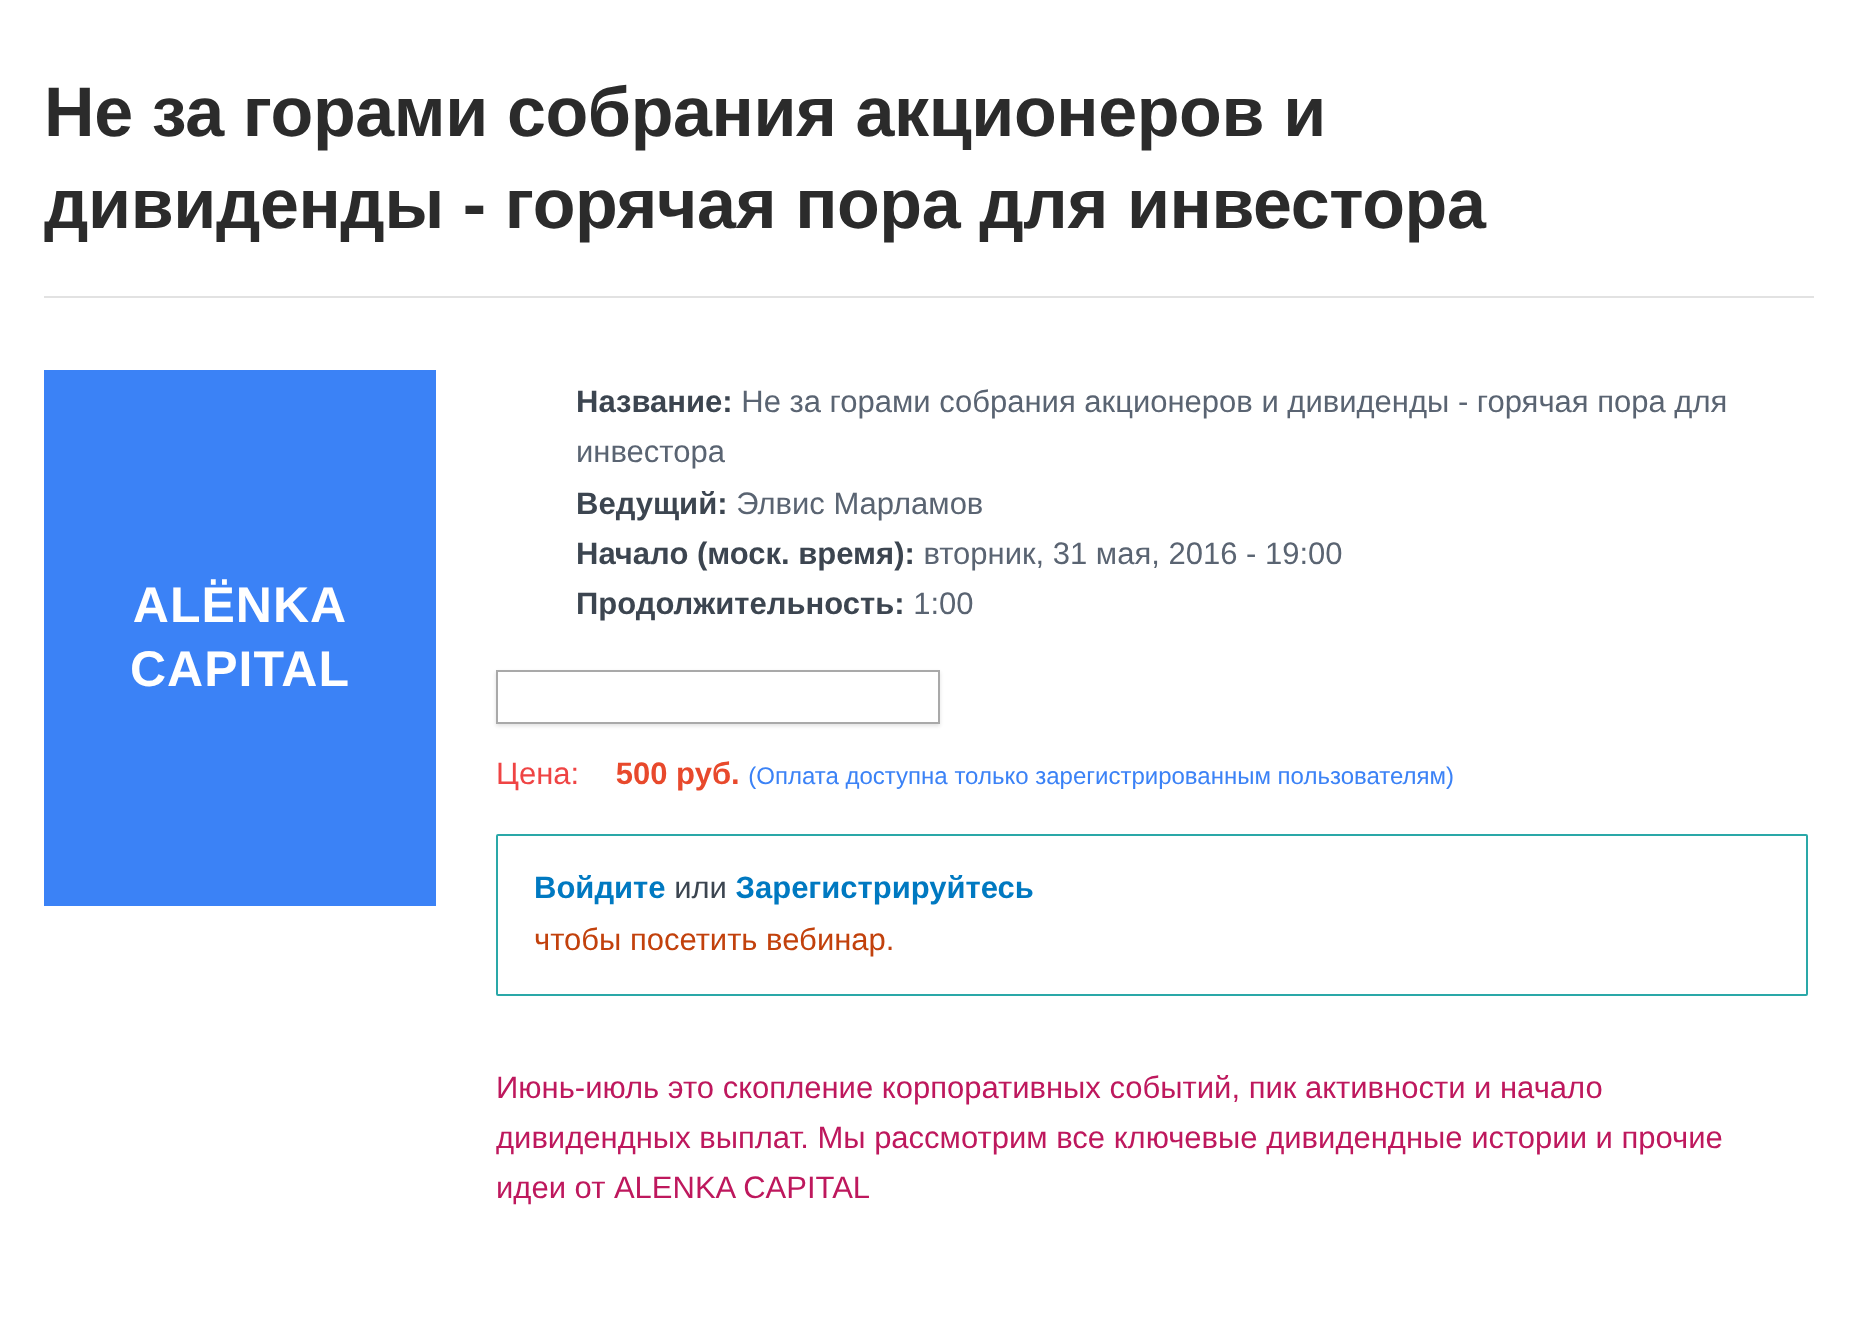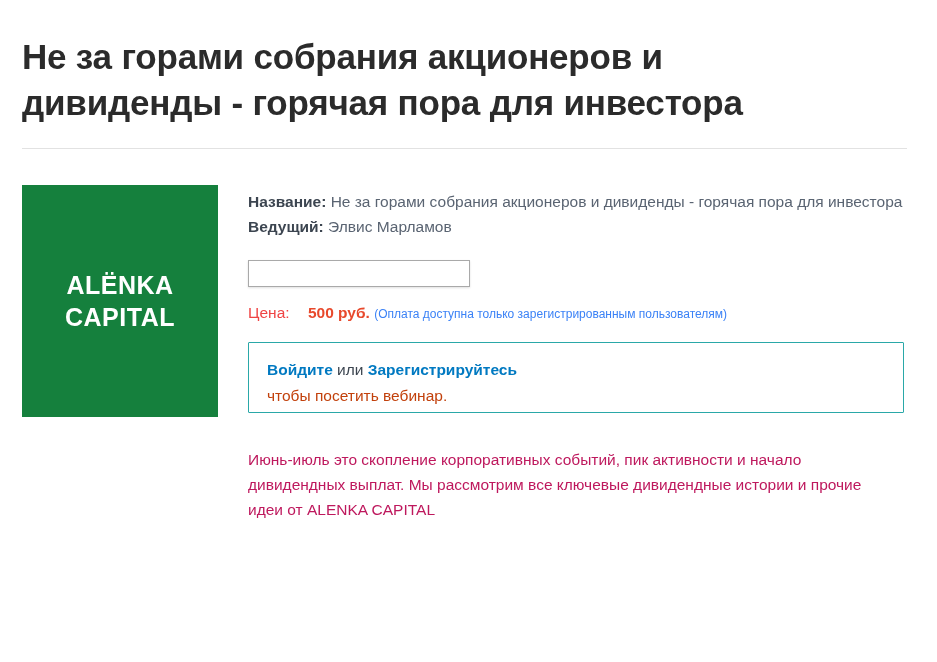--- a/index.html
+++ b/index.html
@@ -37,22 +37,22 @@
     margin: 0 0 0 0;
     width: 885px;
   }
   .body-row {
     display: flex;
     align-items: flex-start;
     margin-top: 36px;
   }
   .poster {
     width: 196px;
-    height: 232px;
-    background: #15803d;
+    height: 268px;
+    background: #3b82f6;
     flex: 0 0 196px;
     position: relative;
   }
   .poster-logo {
     position: absolute;
     top: 50%;
     left: 0;
     right: 0;
     transform: translateY(-50%);
     text-align: center;
@@ -65,20 +65,21 @@
   .poster-logo .l2 { display: block; }
   .details {
     flex: 1 1 auto;
     padding-left: 30px;
     padding-top: 4px;
   }
   .meta-line {
     font-size: 15.5px;
     line-height: 1.62;
     color: #5a6472;
+    margin-left: 40px;
   }
   .meta-label {
     color: #3c4550;
     font-weight: bold;
   }
   .meta-value { color: #5a6472; }
   .input-row { margin-top: 20px; margin-bottom: 14px; }
   .text-input {
     width: 222px;
     height: 27px;
@@ -100,21 +101,21 @@
   .price-label { font-weight: normal; color: #ef4444; }
   .price-value { color: #e8492c; font-weight: bold; margin-left: 14px; }
   .price-note {
     color: #3b82f6;
     font-size: 12px;
   }
   .notice-box {
     margin-top: 18px;
     border: 1px solid #2aa8a8;
     background: #ffffff;
-    padding: 16px 18px 7px 18px;
+    padding: 16px 18px 17px 18px;
     width: 656px;
     border-radius: 1px;
   }
   .notice-top {
     font-size: 15.5px;
     line-height: 1.4;
     color: #3c4550;
     margin-bottom: 6px;
   }
   .notice-link {
@@ -159,21 +160,29 @@
         <div class="meta-line">
           <span class="meta-label">Название:</span>
           <span class="meta-value">Не за горами собрания акционеров и дивиденды - горячая пора для инвестора</span>
         </div>
 
         <div class="meta-line">
           <span class="meta-label">Ведущий:</span>
           <span class="meta-value">Элвис Марламов</span>
         </div>
 
-
+        <div class="meta-line">
+          <span class="meta-label">Начало (моск. время):</span>
+          <span class="meta-value">вторник, 31 мая, 2016 - 19:00</span>
+        </div>
+
+        <div class="meta-line">
+          <span class="meta-label">Продолжительность:</span>
+          <span class="meta-value">1:00</span>
+        </div>
 
         <div class="input-row">
           <input class="text-input" type="text" placeholder="" style="">
         </div>
 
         <div class="price-line">
           <span class="price-label">Цена:</span>
           <span class="price-value">500 руб.</span>
           <span class="price-note">(Оплата доступна только зарегистрированным пользователям)</span>
         </div>

